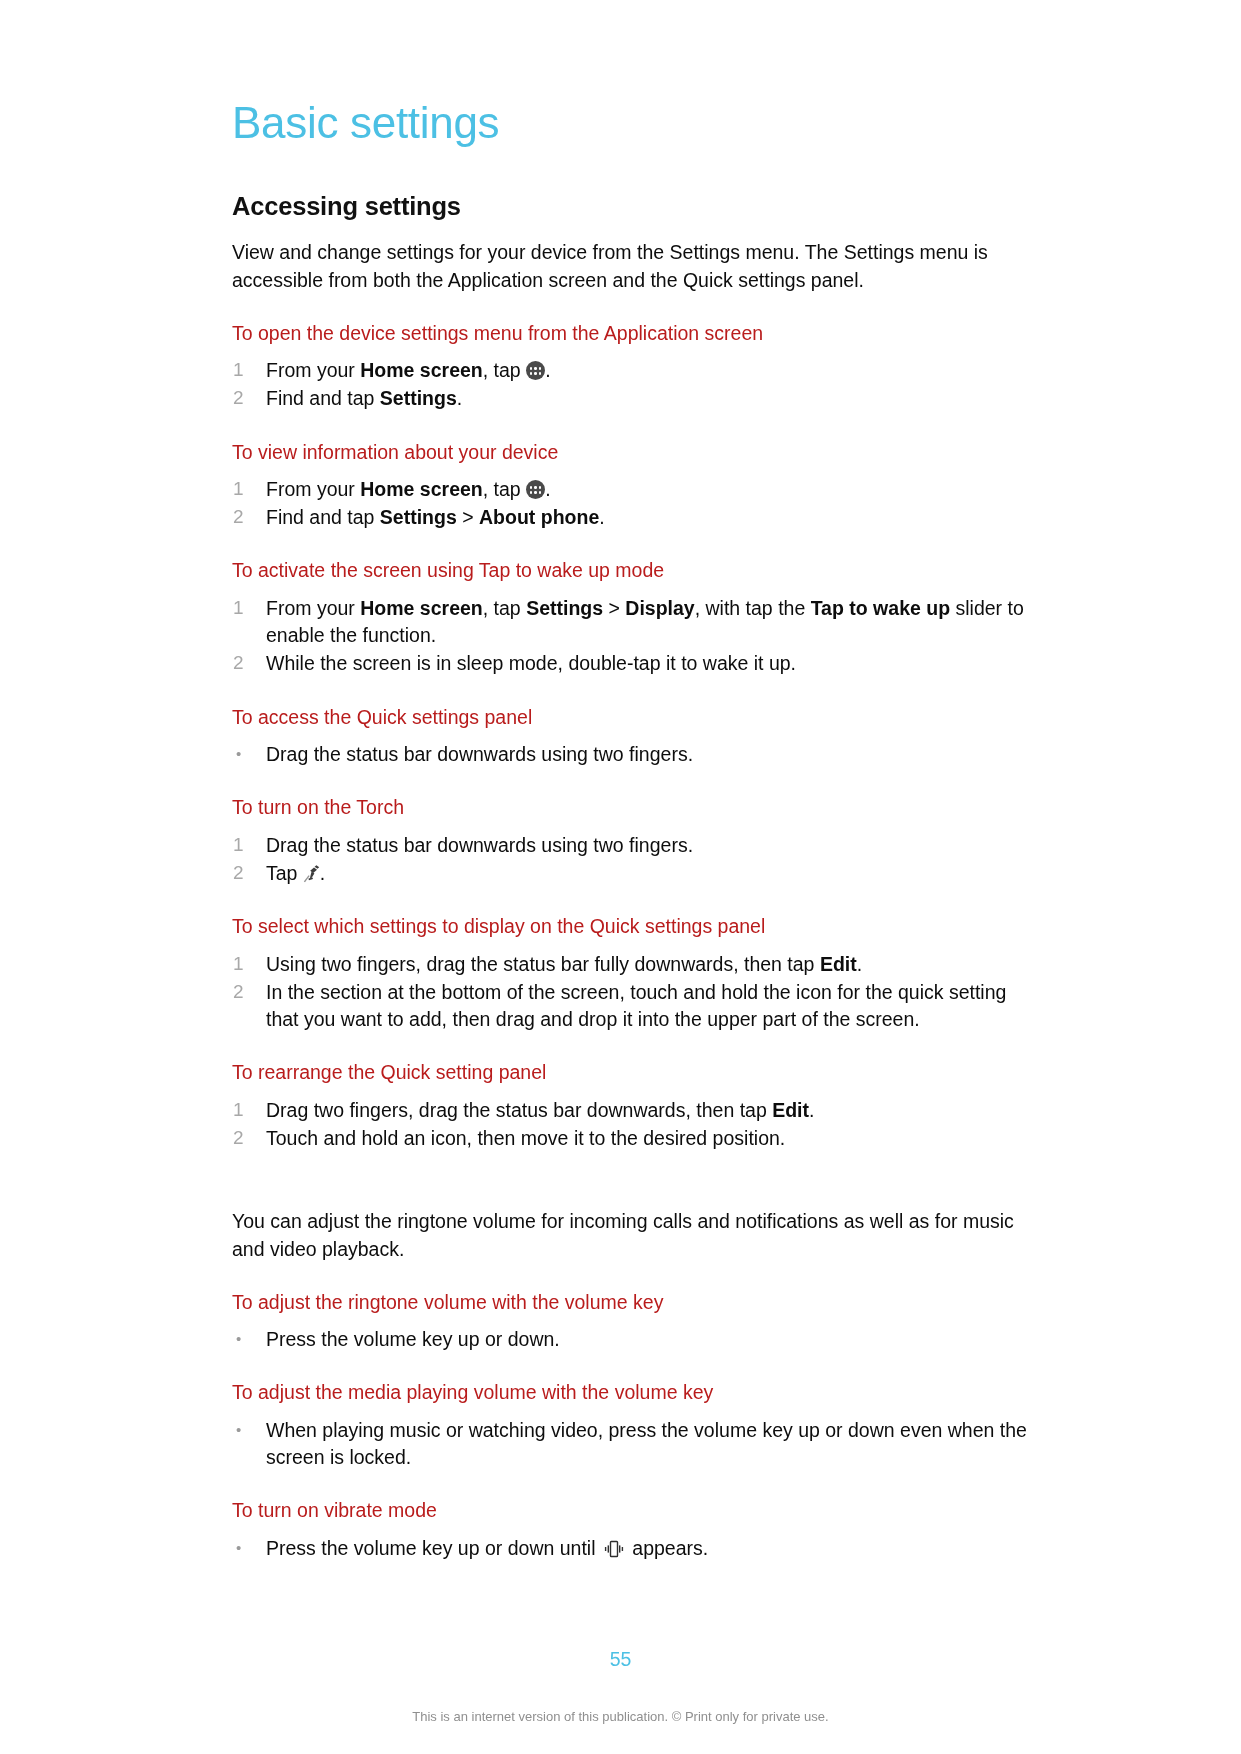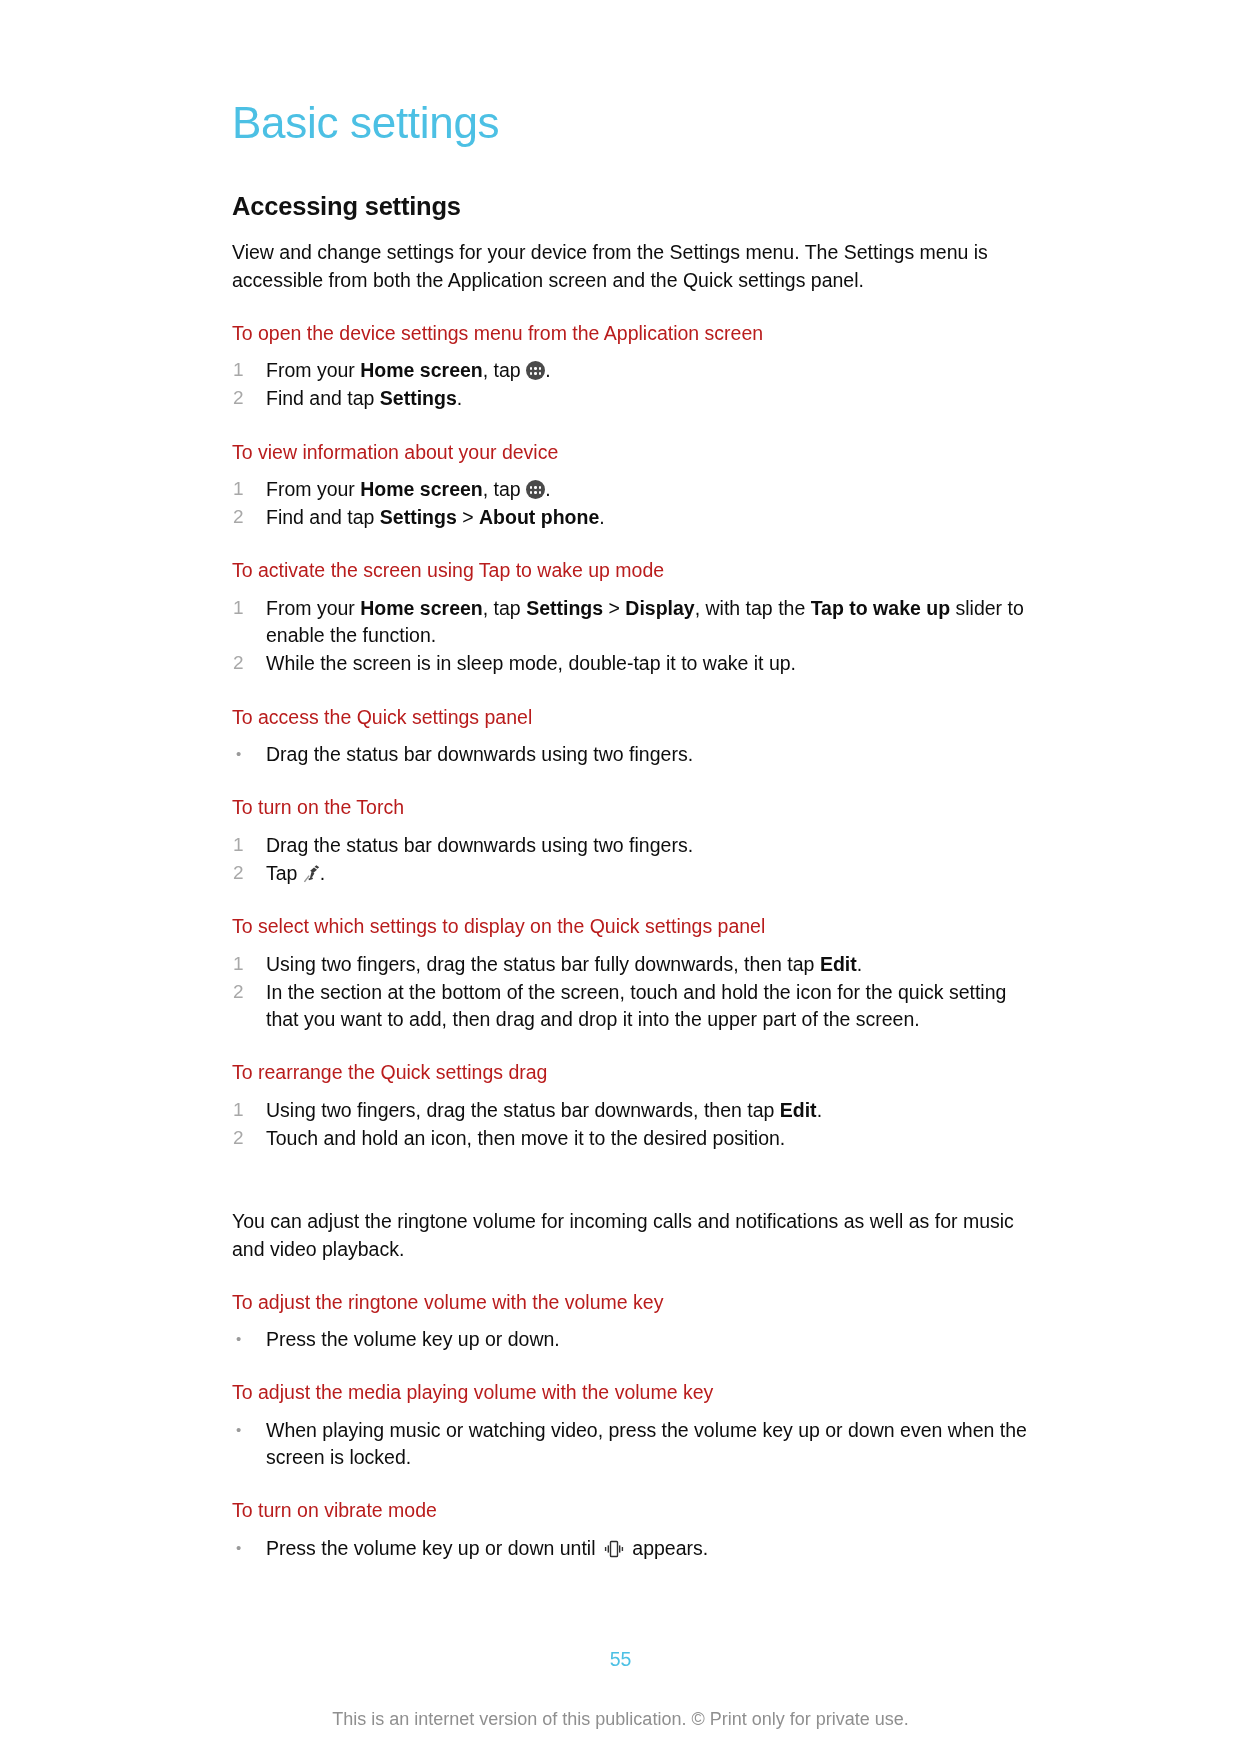--- a/index.html
+++ b/index.html
@@ -176,21 +176,21 @@
   }
 
   
   .footer-note {
     position: absolute;
     left: 0;
     right: 0;
     top: 1709px;
     text-align: center;
     color: #8f8f8f;
-    font-size: 18px;
+    font-size: 13px;
   }
 </style>
 </head>
 <body>
 
 <div class="page">
 
   <div class="content">
 
     <h1 class="chapter-title">Basic settings</h1>
@@ -295,25 +295,25 @@
           <span class="step-body"><span>Using two fingers, drag the status bar fully downwards, then tap </span><b>Edit</b><span>.</span></span>
         </li>
         <li class="step">
           <span class="step-marker">2</span>
           <span class="step-body">In the section at the bottom of the screen, touch and hold the icon for the quick setting that you want to add, then drag and drop it into the upper part of the screen.</span>
         </li>
       </ul>
     </div>
 
     <div class="task-group">
-      <h3 class="task-title">To rearrange the Quick settings drag</h3>
-      <ul class="steps steps-inner">
-        <li class="step">
-          <span class="step-marker">1</span>
-          <span class="step-body"><span>Using two fingers, drag the status bar downwards, then tap </span><b>Edit</b><span>.</span></span>
+      <h3 class="task-title">To rearrange the Quick setting panel</h3>
+      <ul class="steps steps-inner">
+        <li class="step">
+          <span class="step-marker">1</span>
+          <span class="step-body"><span>Drag two fingers, drag the status bar downwards, then tap </span><b>Edit</b><span>.</span></span>
         </li>
         <li class="step">
           <span class="step-marker">2</span>
           <span class="step-body">Touch and hold an icon, then move it to the desired position.</span>
         </li>
       </ul>
     </div>
 
     <div class="volume-block">
 

